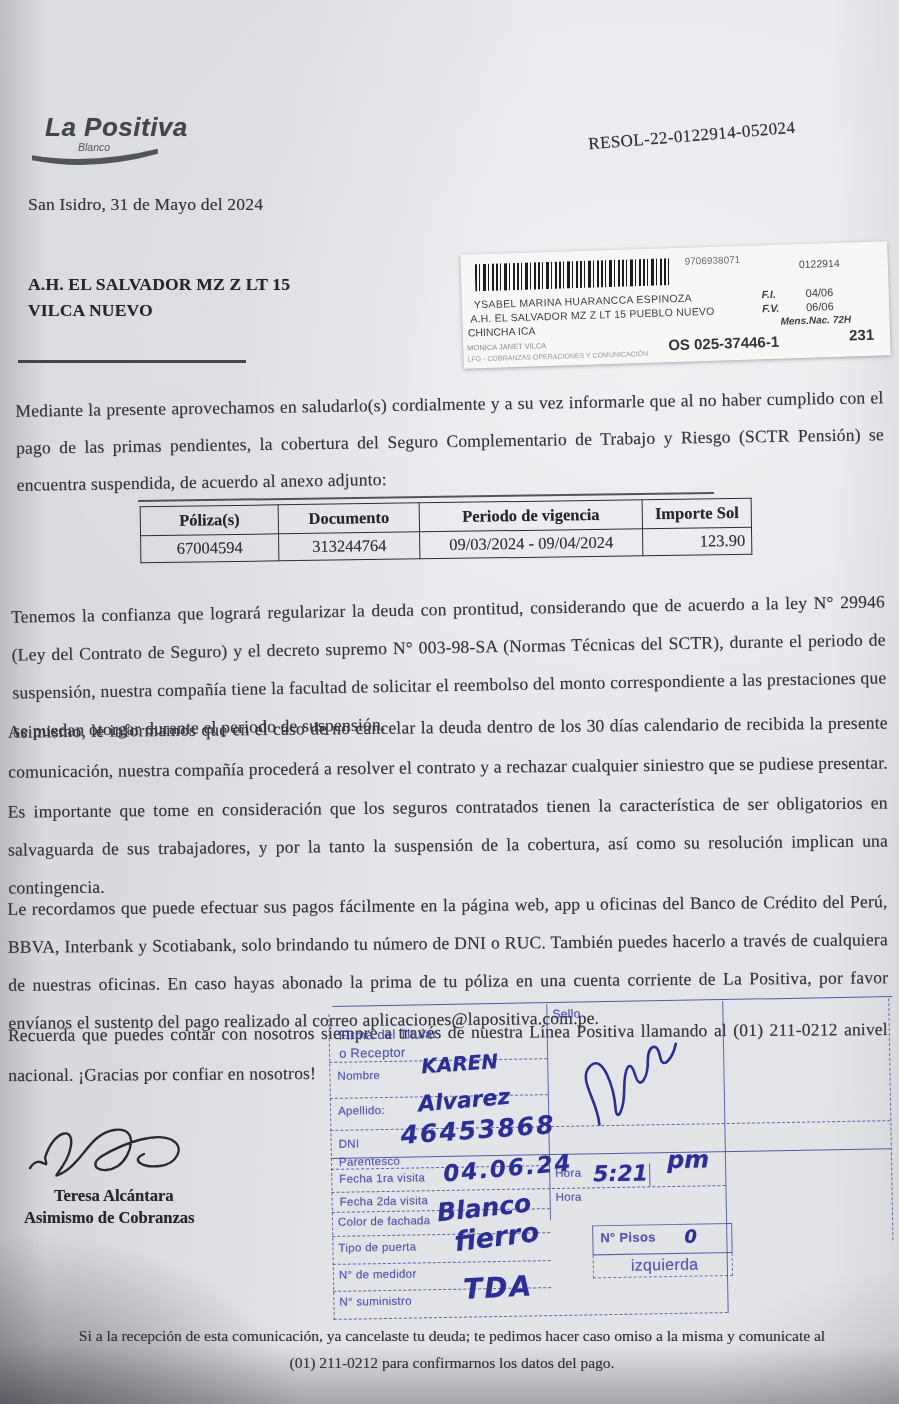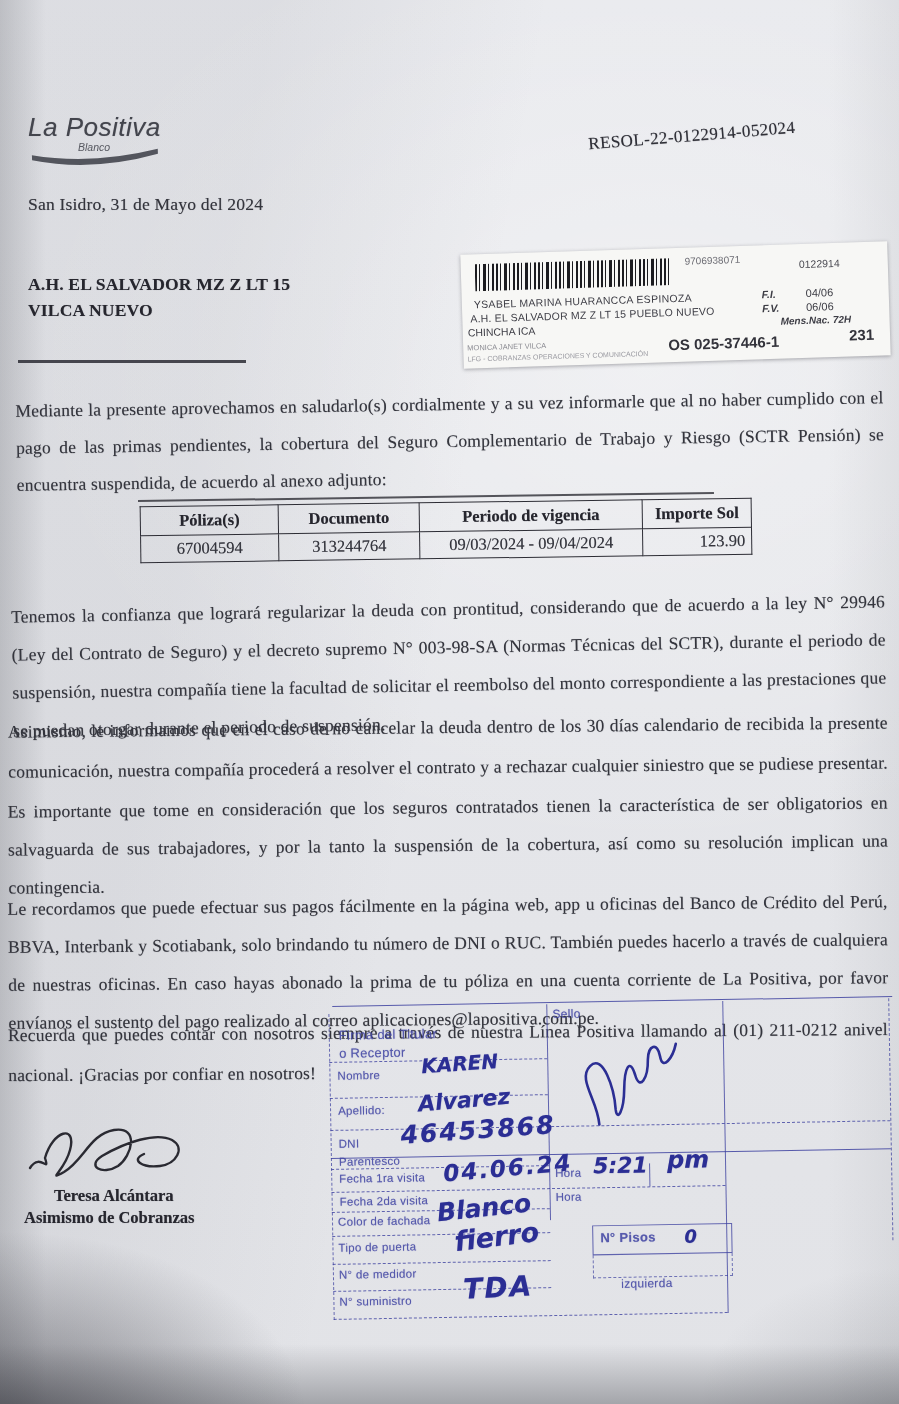--- a/index.html
+++ b/index.html
@@ -14,22 +14,22 @@
       linear-gradient(100deg, rgba(120,122,132,0.10) 24%, rgba(235,236,240,0) 48%),
       radial-gradient(ellipse 900px 700px at 72% 26%, rgba(255,255,255,0.38), rgba(255,255,255,0) 70%),
       linear-gradient(#e8e9ed,#e2e3e7);
     font-family:"Liberation Serif", serif;color:#34353d;
   }
   .abs{position:absolute;}
   .doc{text-align:justify;font-size:17.5px;line-height:37px;letter-spacing:.2px;
        text-shadow:.2px .2px .7px rgba(52,53,61,.45);}
   .b{font-weight:bold;color:#26262e;}
   
-  .brand{font-family:"Liberation Sans",sans-serif;font-style:italic;font-weight:400;
-         font-size:26px;color:#43454d;letter-spacing:.5px;text-shadow:.3px .3px .8px rgba(60,60,70,.4);}
+  .brand{font-family:"Liberation Sans",sans-serif;font-style:italic;font-weight:700;
+         font-size:26px;color:#43454d;letter-spacing:.5px;text-shadow:.3px .3px .8px rgba(60,60,70,.4);margin-left:17px;}
   .brand-sub{font-family:"Liberation Sans",sans-serif;font-style:italic;font-size:10.5px;color:#55575f;}
   .resol{font-size:17px;letter-spacing:.4px;transform:rotate(-4.6deg);color:#2f2f37;
          text-shadow:.2px .2px .7px rgba(52,53,61,.5);}
   
   .sticker{width:427px;height:114px;background:#f7f7f5;transform:rotate(-1.8deg);
            box-shadow:0 1px 4px rgba(70,70,80,.45);
            font-family:"Liberation Sans",sans-serif;color:#3d3d45;}
   .sticker .tiny{white-space:nowrap;}
   .barcode{background:repeating-linear-gradient(90deg,#1c1c20 0 2px,transparent 2px 4px,#1c1c20 4px 5px,transparent 5px 8px,#1c1c20 8px 11px,transparent 11px 13px,#1c1c20 13px 14px,transparent 14px 17px,#1c1c20 17px 19px,transparent 19px 21px);}
   
@@ -147,34 +147,35 @@
     <div class="abs slab" style="left:8px;top:99px;">Apellido:</div>
     <div class="abs slab" style="left:8px;top:132px;">DNI</div>
     <div class="abs slab" style="left:8px;top:150px;">Parentesco</div>
     <div class="abs slab" style="left:8px;top:167px;">Fecha 1ra visita</div>
     <div class="abs slab" style="left:224px;top:165px;">Hora</div>
     <div class="abs slab" style="left:8px;top:190px;">Fecha 2da visita</div>
     <div class="abs slab" style="left:224px;top:189px;">Hora</div>
     <div class="abs slab" style="left:6px;top:210px;">Color de fachada</div>
     <div class="abs slab" style="left:6px;top:236px;">Tipo de puerta</div>
     <div class="abs slab" style="left:268px;top:229px;font-size:13px;font-weight:bold;">N° Pisos</div>
-    <div class="abs slab" style="left:288px;top:256px;font-size:12px;margin-top:20px;">izquierda</div>
+    <div class="abs slab" style="left:298px;top:256px;font-size:16px;">izquierda</div>
     <div class="abs slab" style="left:6px;top:263px;">N° de medidor</div>
     <div class="abs slab" style="left:6px;top:290px;">N° suministro</div>
 
     <div class="abs hw" style="left:92px;top:48px;font-size:20px;transform:rotate(-3deg);">KAREN</div>
     <div class="abs hw" style="left:88px;top:84px;font-size:22px;transform:rotate(-4deg);">Alvarez</div>
     <div class="abs hw" style="left:70px;top:112px;font-size:25px;transform:rotate(-3deg);letter-spacing:2px;">46453868</div>
     <div class="abs hw" style="left:112px;top:152px;font-size:23px;transform:rotate(-4deg);letter-spacing:2px;">04.06.24</div>
-    <div class="abs hw" style="left:262px;top:152px;font-size:22px;font-style:italic;">5:21</div>
+    <div class="abs hw" style="left:262px;top:160px;font-size:22px;font-style:italic;">5:21</div>
     <div class="abs hw" style="left:336px;top:146px;font-size:24px;">pm</div>
     <div class="abs hw" style="left:105px;top:190px;font-size:25px;transform:rotate(-5deg);">Blanco</div>
     <div class="abs hw" style="left:122px;top:218px;font-size:27px;transform:rotate(-6deg);">fierro</div>
     <div class="abs hw" style="left:352px;top:226px;font-size:18px;">0</div>
     <div class="abs hw" style="left:130px;top:268px;font-size:28px;transform:rotate(-2deg);letter-spacing:2px;">TDA</div>
 
     <svg class="abs" style="left:236px;top:18px;transform:rotate(-32deg);" width="140" height="110" viewBox="0 0 140 110">
       <path d="M12 78 C 24 56, 18 28, 36 24 C 54 20, 44 56, 34 74 C 28 86, 40 80, 52 62 C 64 44, 74 38, 69 56 C 64 72, 78 66, 88 50 C 96 38, 106 40, 100 54 C 94 68, 110 62, 120 52" fill="none" stroke="#2b2e94" stroke-width="2.6" stroke-linecap="round"></path>
     </svg>
   </div>
 
+  <div class="abs footer" style="left:66px;top:1322px;width:772px;">Si a la recepción de esta comunicación, ya cancelaste tu deuda; te pedimos hacer caso omiso a la misma y comunicate al (01) 211-0212 para confirmarnos los datos del pago.</div>
 
 </div>
 
 </body></html>

